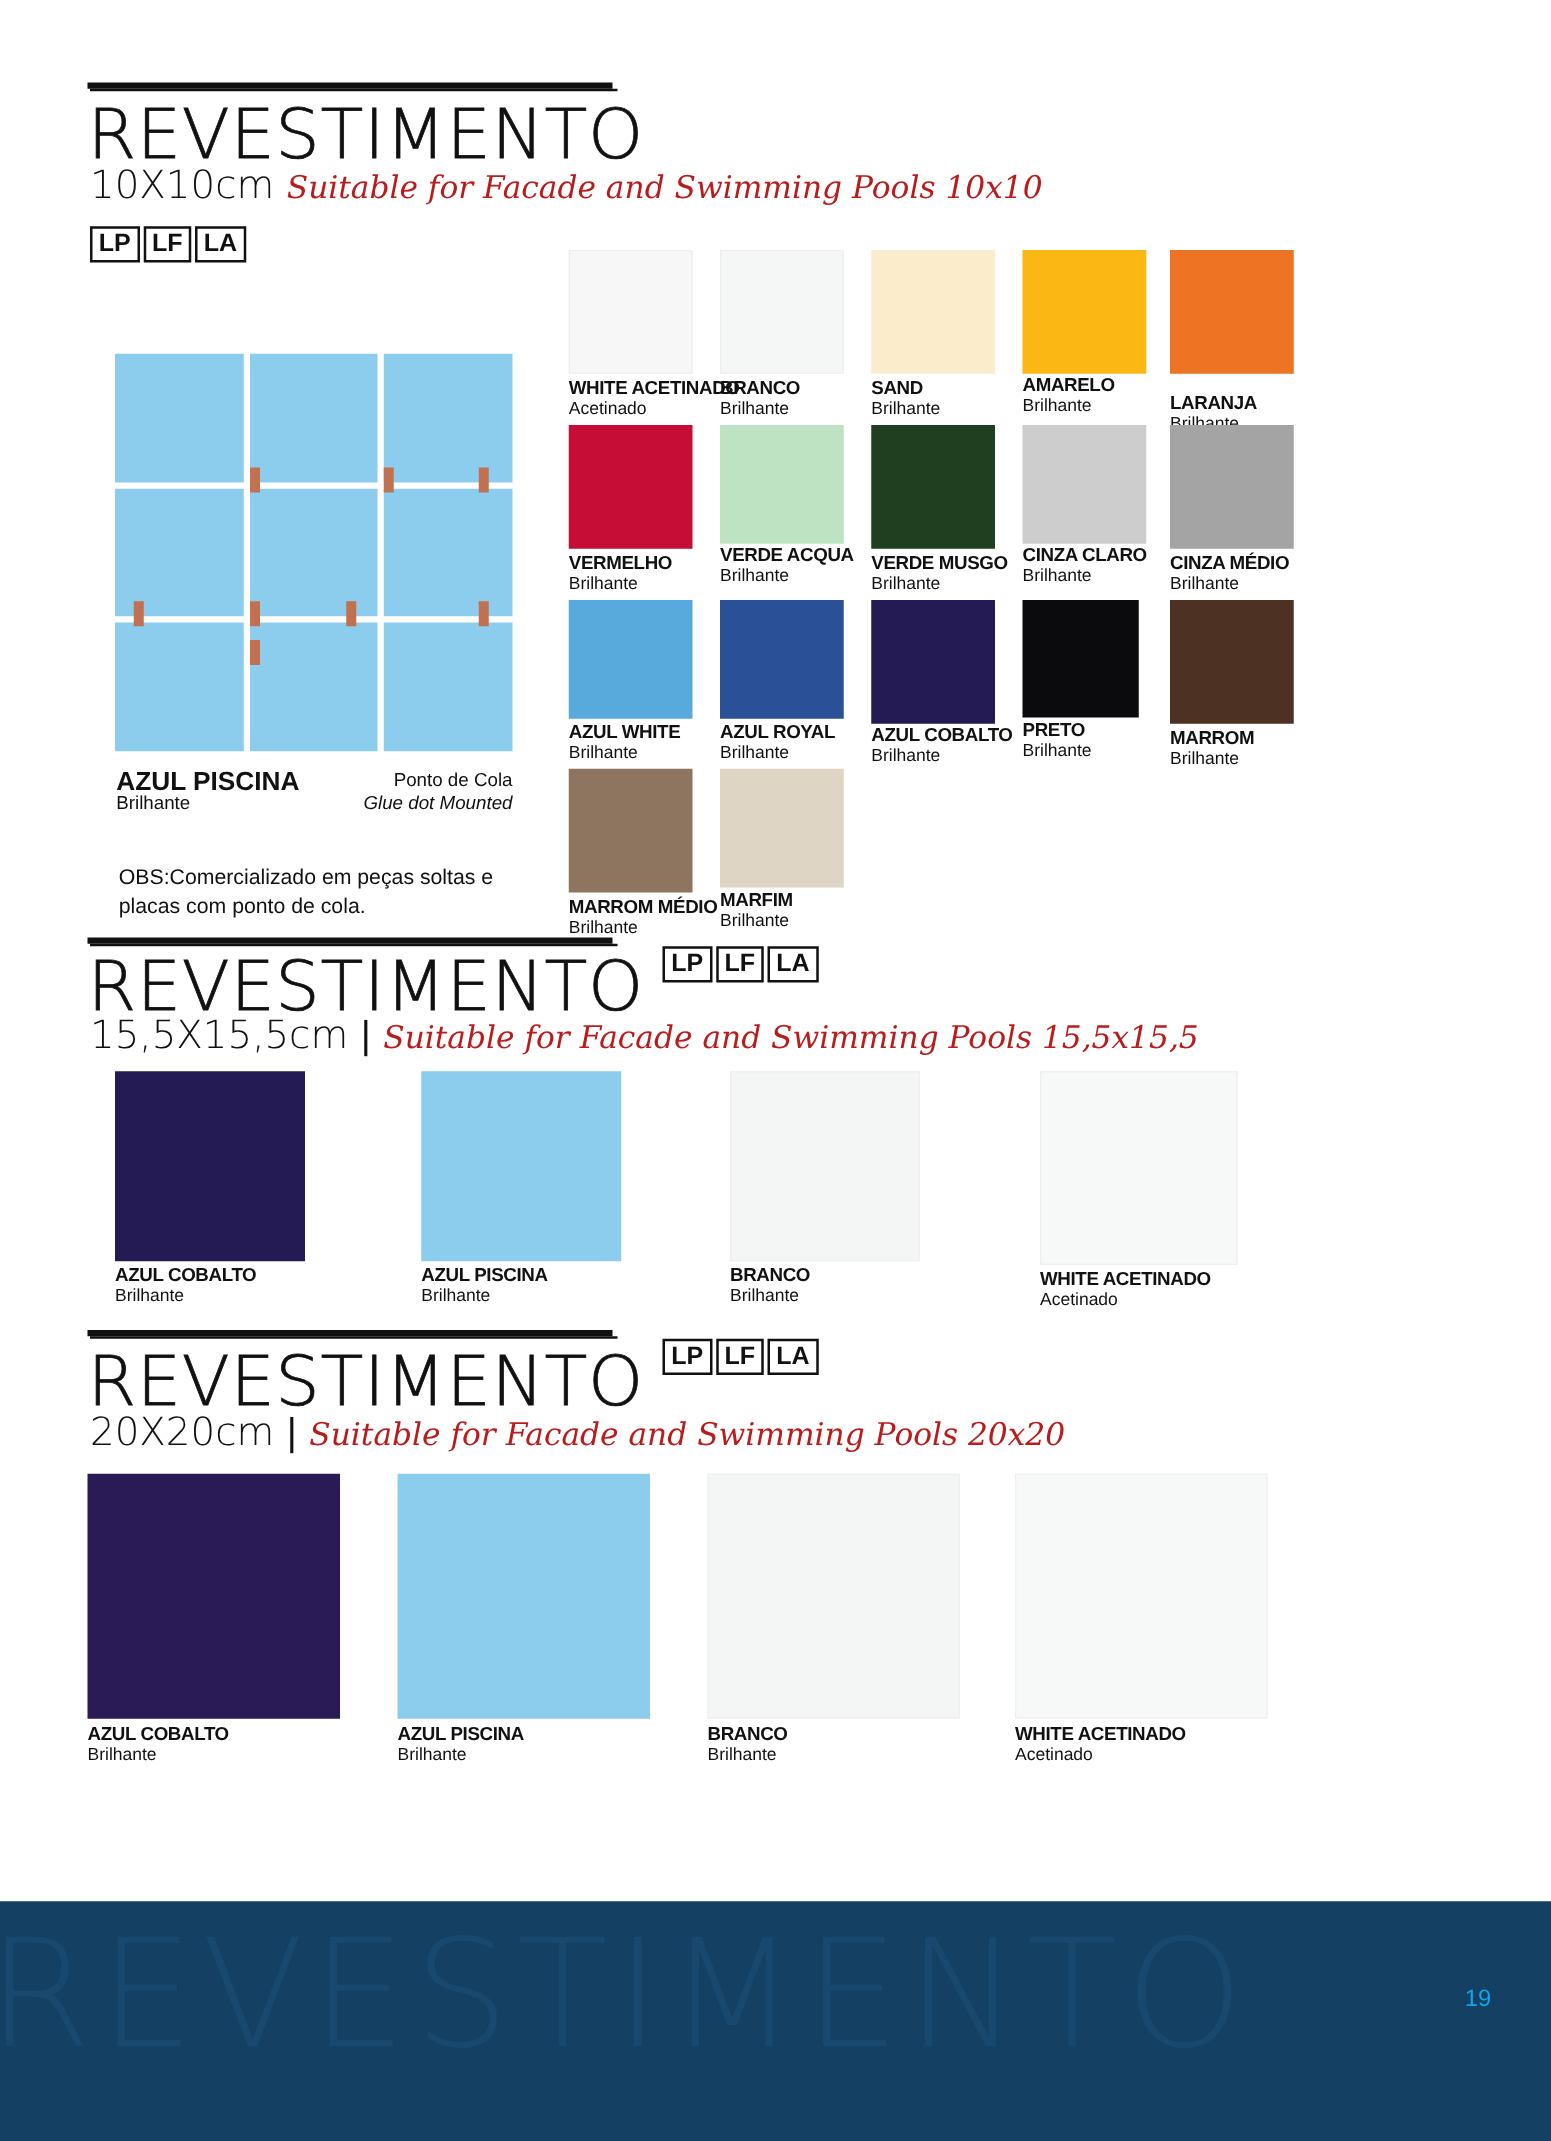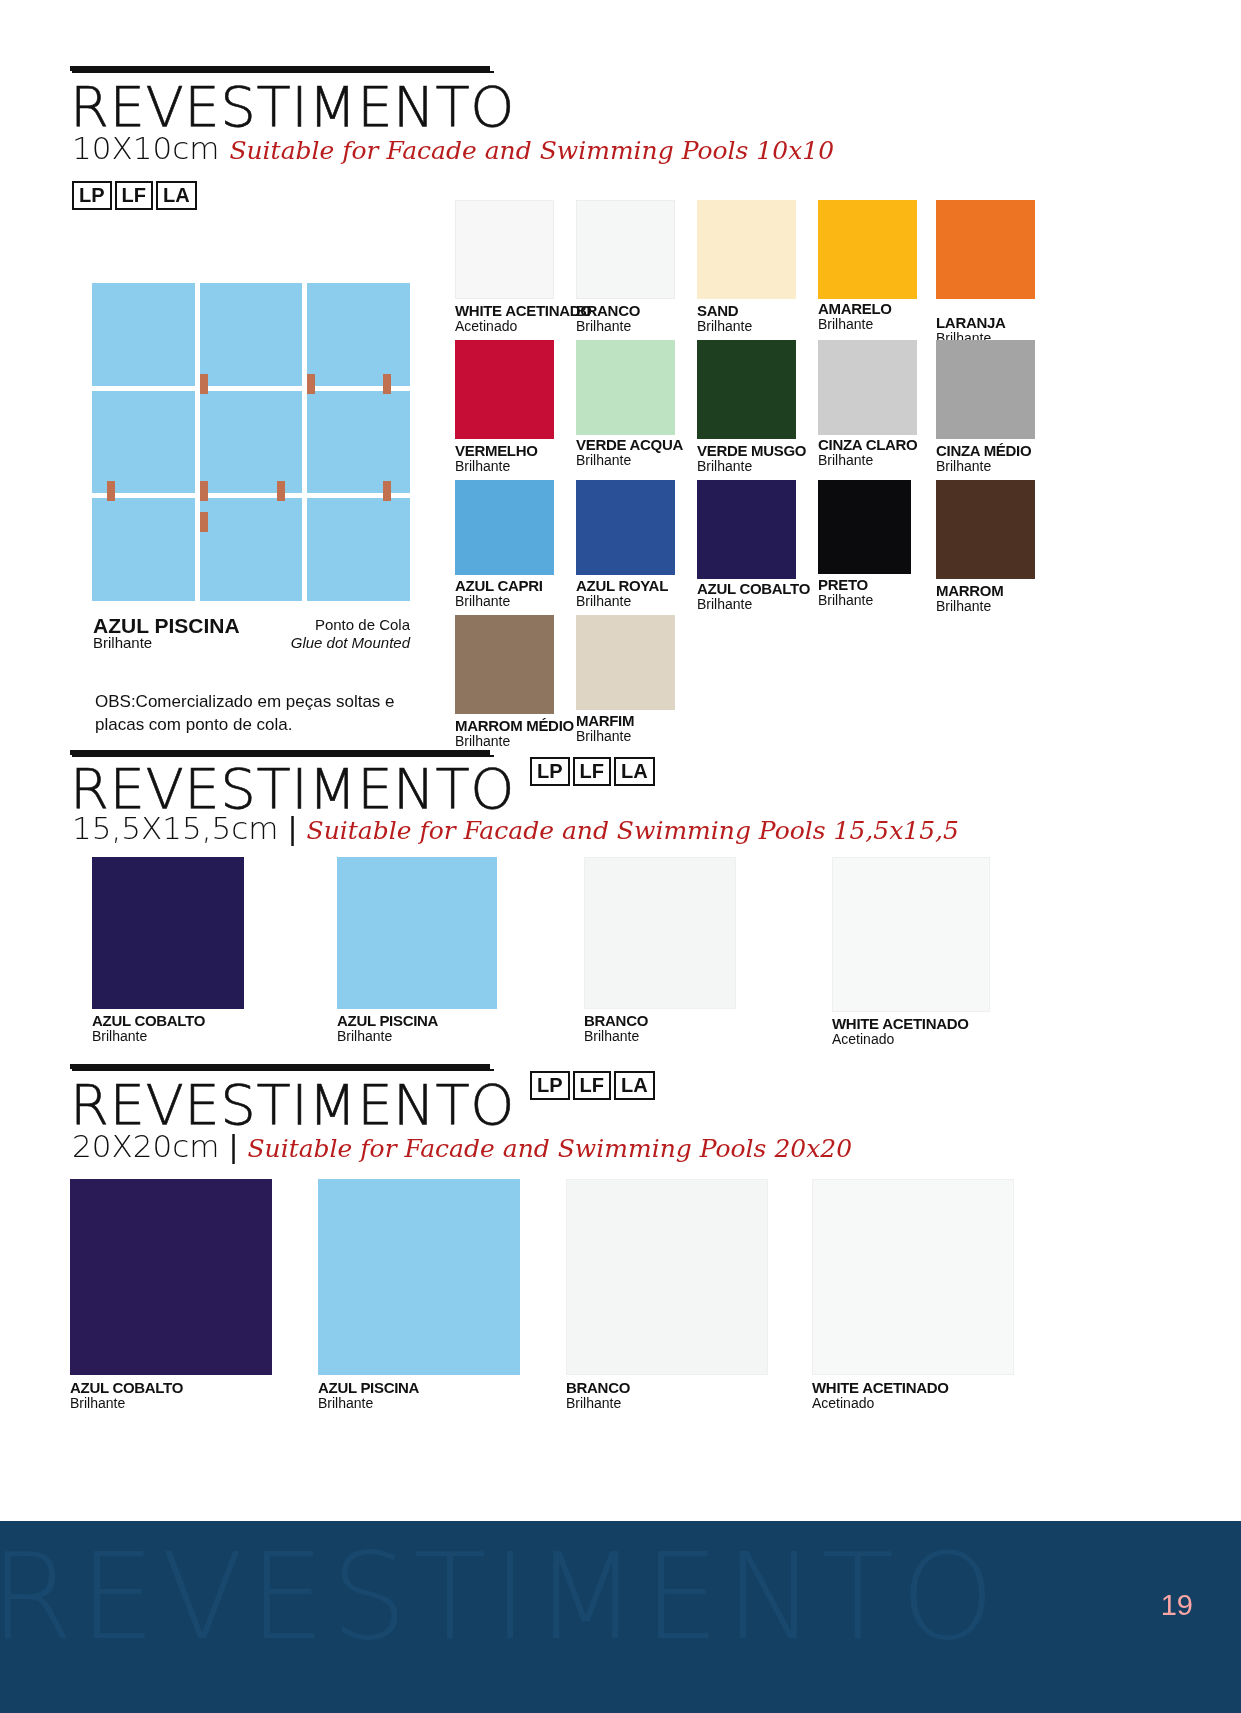--- a/index.html
+++ b/index.html
@@ -123,21 +123,21 @@
     position: absolute; left: -10px; top: 6px;
     font-family: "DejaVu Sans", sans-serif;
     font-size: 120px; font-weight: 300; letter-spacing: 6px;
     color: #18486e;
     white-space: nowrap;
     user-select: none;
   }
   .page-num {
     position: absolute; right: 48px; top: 68px;
     font-family: "Liberation Sans", sans-serif;
-    font-size: 29px; color: #fca5a5;
+    font-size: 19px; color: #0ea5e9;
   }
 </style>
 </head>
 <body>
 
 <div class="page">
 
   <div class="sec-rule" style="left:70px; top:66px; width:420px;"></div>
   <div class="sec-title title-main" style="left:70px; top:78px;">REVESTIMENTO</div>
   <div class="subline" style="left:72px; top:130px;">
@@ -226,21 +226,21 @@
     <div class="sw-fin">Brilhante</div>
   </div>
   <div class="swatch-wrap" style="left:936px; top:340px; width:99px;">
     <div class="swatch" style="height:99px;background:#a4a4a4;"></div>
     <div class="sw-name" style="margin-top:4px;">CINZA MÉDIO</div>
     <div class="sw-fin">Brilhante</div>
   </div>
 
   <div class="swatch-wrap" style="left:455px; top:480px; width:99px;">
     <div class="swatch" style="height:95px;background:#58aadc;"></div>
-    <div class="sw-name" style="margin-top:3px;">AZUL CAPRI</div>
+    <div class="sw-name" style="margin-top:3px;">AZUL WHITE</div>
     <div class="sw-fin">Brilhante</div>
   </div>
   <div class="swatch-wrap" style="left:576px; top:480px; width:99px;">
     <div class="swatch" style="height:95px;background:#2a5198;"></div>
     <div class="sw-name" style="margin-top:3px;">AZUL ROYAL</div>
     <div class="sw-fin">Brilhante</div>
   </div>
   <div class="swatch-wrap" style="left:697px; top:480px; width:99px;">
     <div class="swatch" style="height:99px;background:#241a54;"></div>
     <div class="sw-name" style="margin-top:2px;">AZUL COBALTO</div>

